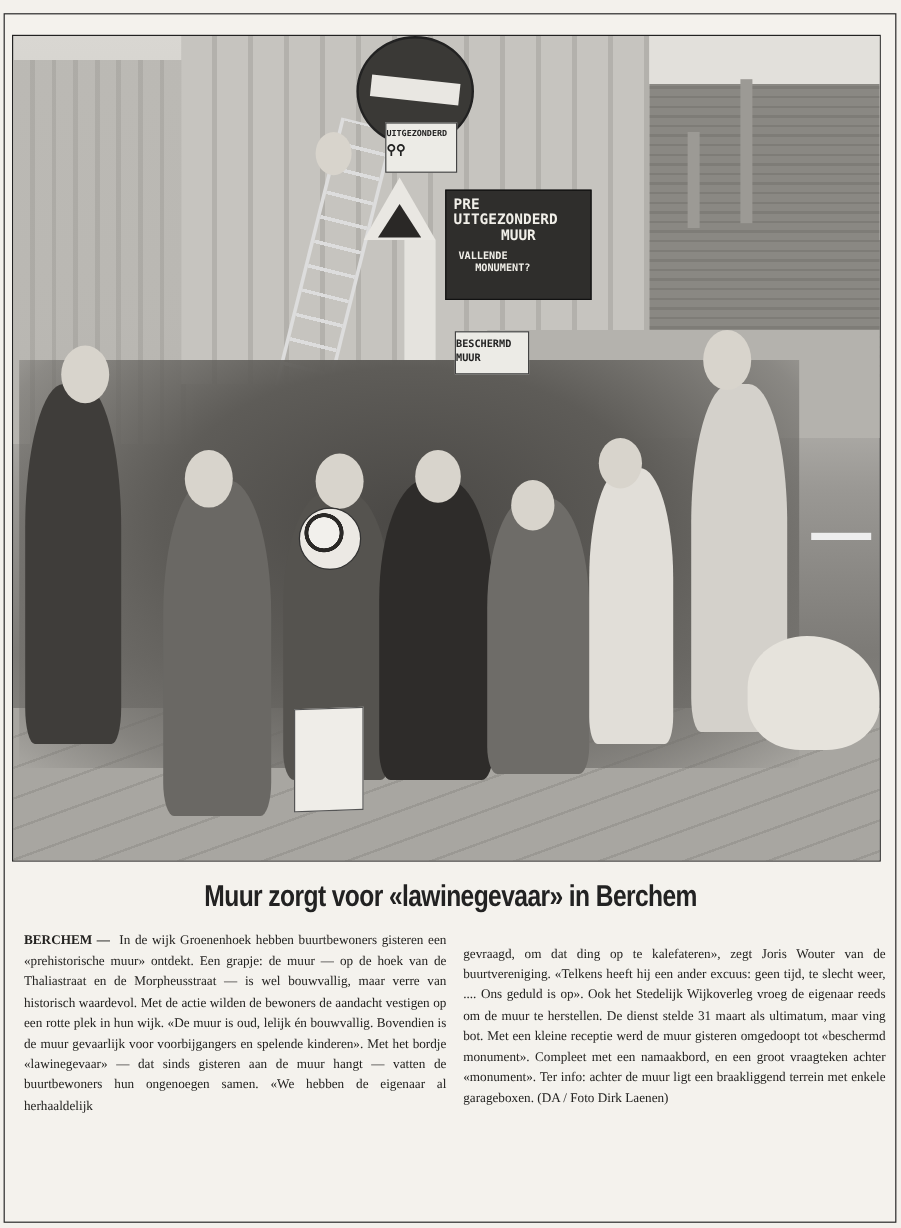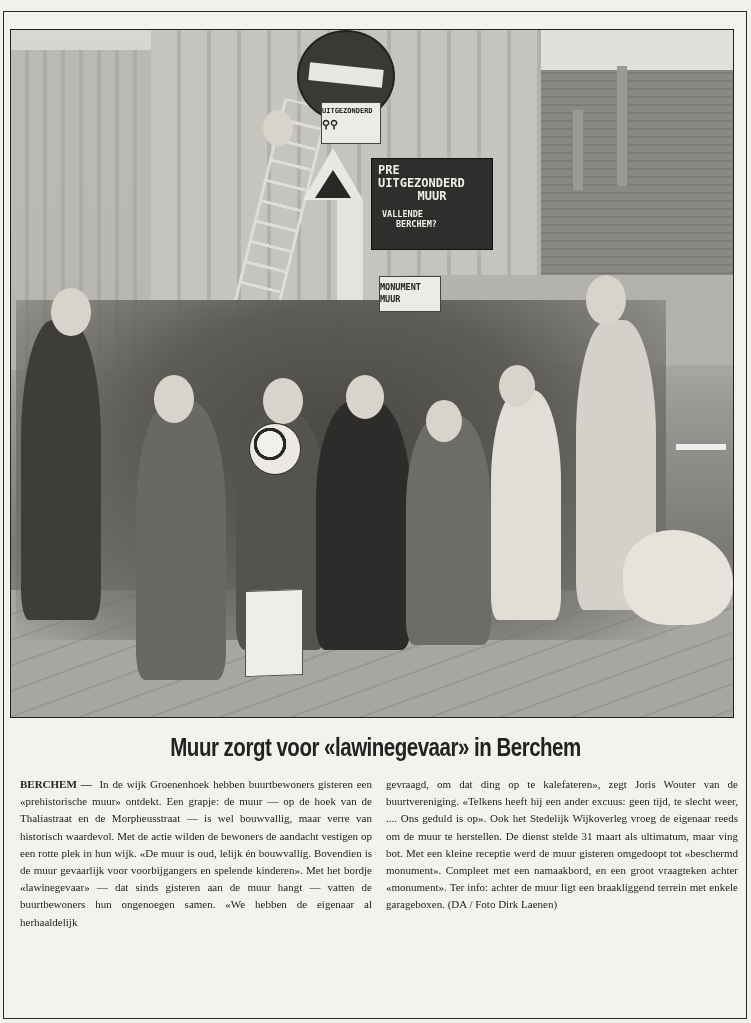--- a/index.html
+++ b/index.html
@@ -64,21 +64,21 @@
     border-left:3px solid #ddd; border-right:3px solid #ddd; transform:rotate(14deg); }
 
   .headline {
     position:absolute; left:0; top:733px; width:751px; text-align:center;
     font-family:"Liberation Sans", sans-serif; font-weight:bold; font-size:25px;
     letter-spacing:-0.6px; transform:scaleX(0.82); color:#222;
   }
   .col { position:absolute; top:776px; width:352px; font-size:11px; line-height:17.2px;
     text-align:justify; color:#232220; }
   .col-left { left:20px; }
-  .col-right { left:386px; }
+  .col-right { left:386px;margin-top:11px; }
   .dateline { font-weight:bold; }
 </style>
 </head>
 <body>
 
 <div class="clipping"></div>
 
 <div class="photo">
   <div class="sky"></div>
   <div class="bldg-right"></div>
@@ -99,21 +99,21 @@
   </div>
   <div class="triangle"></div>
   <div class="triangle-in"></div>
   <div class="pole"></div>
 
   <div class="sign-dark">
     <div class="l1">PRE</div>
     <div class="l2">UITGEZONDERD</div>
     <div class="l3">MUUR</div>
     <div class="l4">VALLENDE</div>
-    <div class="l5">BERCHEM?</div>
+    <div class="l5">MONUMENT?</div>
   </div>
 
   <div class="crowd"></div>
   <div class="person" style="left:10px;top:290px;width:80px;height:300px;"></div>
   <div class="head" style="left:40px;top:258px;width:40px;height:48px;"></div>
   <div class="person" style="left:125px;top:370px;width:90px;height:280px;background:#6a6864;"></div>
   <div class="head" style="left:143px;top:345px;width:40px;height:48px;"></div>
   <div class="person" style="left:225px;top:380px;width:90px;height:240px;background:#55534f;"></div>
   <div class="head" style="left:252px;top:348px;width:40px;height:46px;"></div>
   <div class="person" style="left:305px;top:370px;width:95px;height:250px;background:#2e2c2a;"></div>
@@ -125,21 +125,21 @@
   <div class="person" style="left:565px;top:290px;width:80px;height:290px;background:#d4d1cb;"></div>
   <div class="head" style="left:575px;top:245px;width:40px;height:50px;"></div>
   <div class="head" style="left:252px;top:80px;width:30px;height:36px;"></div>
 
   <div class="ball"></div>
   <div class="card"></div>
   <div class="dog"></div>
   <div class="stool"></div>
 
   <div class="sign-white sign-vallende">
-    <div>MONUMENT</div>
+    <div>BESCHERMD</div>
     <div>MUUR</div>
   </div>
 </div>
 
 <div class="headline">Muur zorgt voor «lawinegevaar» in Berchem</div>
 
 <div class="col col-left">
   <span class="dateline">BERCHEM —&nbsp; </span>
   <span>In de wijk Groenenhoek hebben buurtbewoners gisteren een «prehistorische muur» ontdekt. Een grapje: de muur — op de hoek van de Thaliastraat en de Morpheusstraat — is wel bouwvallig, maar verre van historisch waardevol. Met de actie wilden de bewoners de aandacht vestigen op een rotte plek in hun wijk. «De muur is oud, lelijk én bouwvallig. Bovendien is de muur gevaarlijk voor voorbijgangers en spelende kinderen». Met het bordje «lawinegevaar» — dat sinds gisteren aan de muur hangt — vatten de buurtbewoners hun ongenoegen samen. «We hebben de eigenaar al herhaaldelijk</span>
 </div>

